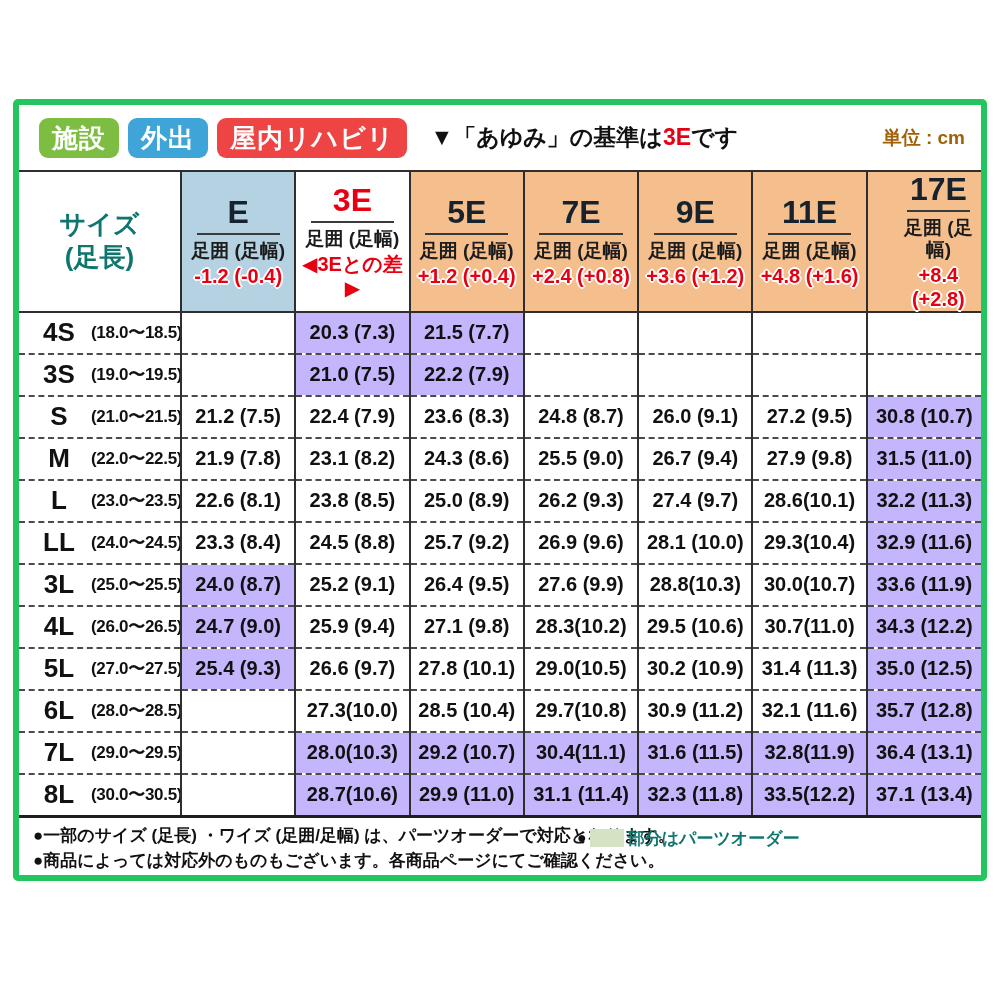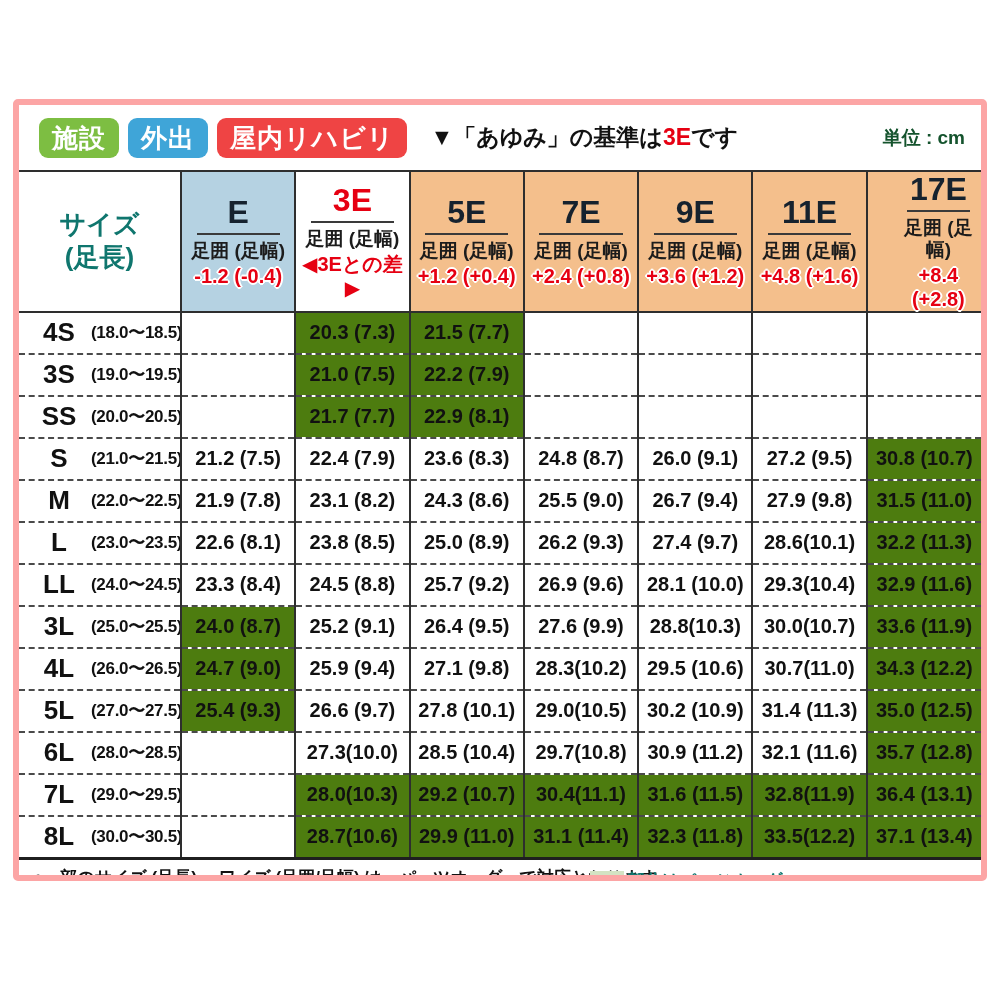--- a/index.html
+++ b/index.html
@@ -3,36 +3,36 @@
 <meta charset="utf-8">
 <style>
   html,body{margin:0;padding:0;}
   body{
     width:1000px;height:1000px;background:#ffffff;position:relative;
     font-family:"Liberation Sans","DejaVu Sans",sans-serif;
     -webkit-font-smoothing:antialiased;
   }
   .frame{
     position:absolute;left:13px;top:99px;width:974px;height:782px;
-    box-sizing:border-box;border:6px solid #fca5a5;border-radius:5px;
+    box-sizing:border-box;border:6px solid #22c55e;border-radius:5px;
     background:#ffffff;display:flex;flex-direction:column;overflow:hidden;
   }
   
   .topbar{
     height:65px;flex:0 0 65px;display:flex;align-items:center;
     padding:0 10px 0 20px;box-sizing:border-box;background:#fff;
   }
   .badge{
     border-radius:9px;color:#fff;font-weight:bold;font-size:26px;
     padding:7px 13px;margin-right:9px;line-height:1;letter-spacing:1px;
     display:inline-block;
   }
   .notice{margin-left:14px;font-size:23px;font-weight:bold;color:#111;white-space:nowrap;}
   .notice .hl{color:#e60012;}
-  .unit{margin-left:auto;font-size:19px;font-weight:bold;color:#14532d;padding-right:6px;white-space:nowrap;}
+  .unit{margin-left:auto;font-size:19px;font-weight:bold;color:#a16207;padding-right:6px;white-space:nowrap;}
   
   table{width:100%;border-collapse:collapse;table-layout:fixed;flex:1 1 auto;}
   col.c-label{width:162px;}
   thead th{
     border:2px solid #2e2e2e;height:96px;padding:0;vertical-align:middle;
     text-align:center;font-weight:bold;
   }
   thead th:first-child{border-left:none;}
   thead th:last-child{border-right:none;padding-left:28px;}
   th.size-head{background:#fff;font-size:26px;color:#0f766e;line-height:1.3;}
@@ -49,21 +49,21 @@
                 -1px -1px 0 #fff,1px -1px 0 #fff,-1px 1px 0 #fff,1px 1px 0 #fff;
   }
   tbody td{
     border-left:2px solid #2e2e2e;border-bottom:2px dashed #4a4a4a;
     height:40px;text-align:center;font-size:20px;font-weight:bold;color:#111;
     padding:0;white-space:nowrap;overflow:hidden;
   }
   tbody td:first-child{border-left:none;text-align:left;}
   tbody td:last-child{border-right:none;}
   tbody tr:last-child td{border-bottom:none;}
-  td.po{background:#4d7c0f;}
+  td.po{background:#c4b5fd;}
   .rsize{display:inline-block;width:52px;text-align:center;font-size:26px;font-weight:bold;vertical-align:middle;margin-left:14px;}
   .rrange{font-size:17px;font-weight:bold;vertical-align:middle;margin-left:6px;letter-spacing:-0.3px;}
   
   .footer{
     flex:0 0 auto;border-top:3px solid #1f1f1f;background:#fff;
     padding:6px 0 8px 14px;position:relative;box-sizing:border-box;
   }
   .note-line{font-size:17px;font-weight:bold;color:#111;line-height:1.45;white-space:nowrap;}
   .legend{position:absolute;left:558px;top:9px;display:flex;align-items:center;}
   .legend-bullet{font-size:16px;font-weight:bold;color:#111;}
@@ -153,30 +153,20 @@
           <td></td>
           <td></td>
           <td></td>
           <td></td>
         </tr>
         <tr>
           <td><span class="rsize">3S</span><span class="rrange">(19.0〜19.5)</span></td>
           <td></td>
           <td class="po">21.0 (7.5)</td>
           <td class="po">22.2 (7.9)</td>
-          <td></td>
-          <td></td>
-          <td></td>
-          <td></td>
-        </tr>
-        <tr>
-          <td><span class="rsize">SS</span><span class="rrange">(20.0〜20.5)</span></td>
-          <td></td>
-          <td class="po">21.7 (7.7)</td>
-          <td class="po">22.9 (8.1)</td>
           <td></td>
           <td></td>
           <td></td>
           <td></td>
         </tr>
         <tr>
           <td><span class="rsize">S</span><span class="rrange">(21.0〜21.5)</span></td>
           <td>21.2 (7.5)</td>
           <td>22.4 (7.9)</td>
           <td>23.6 (8.3)</td>

